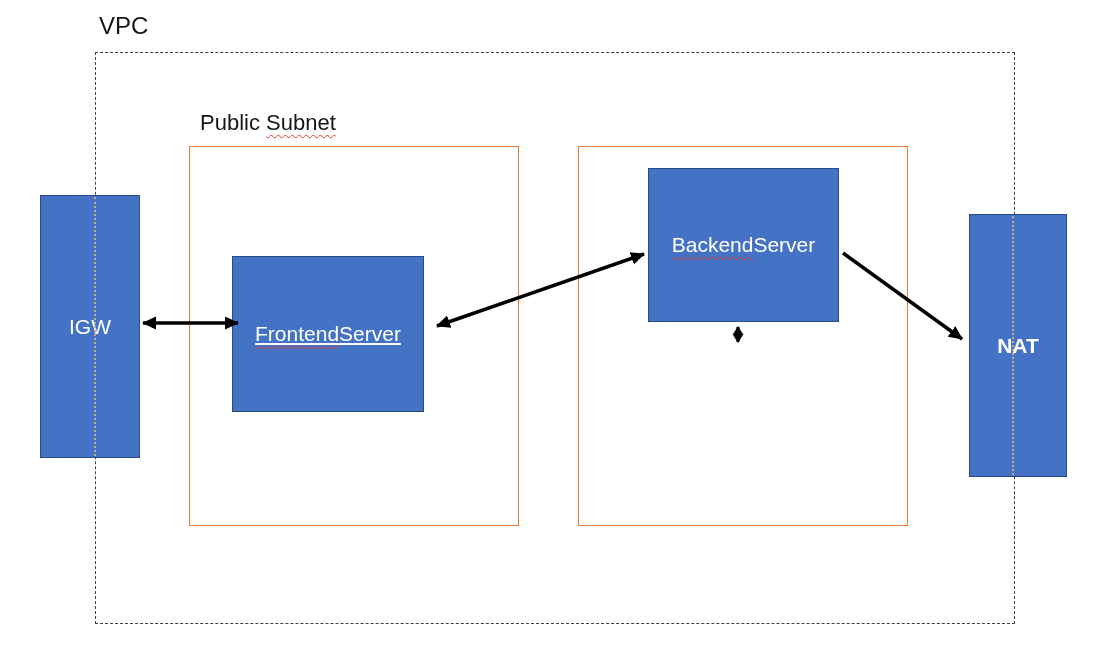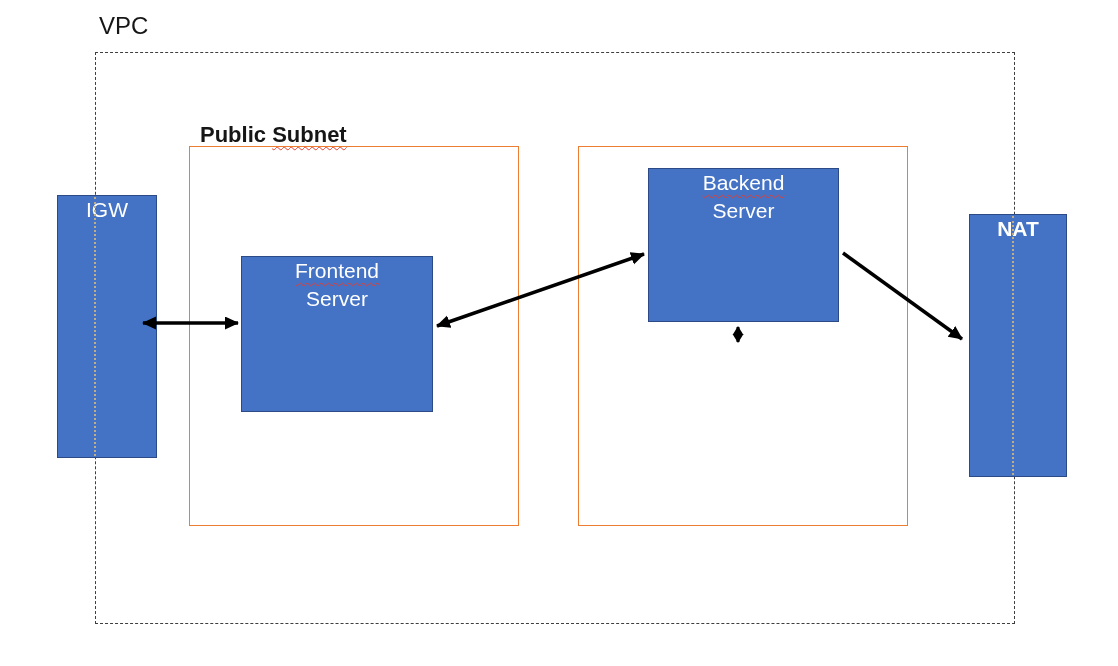--- a/index.html
+++ b/index.html
@@ -27,26 +27,25 @@
     position: absolute;
     left: 95px;
     top: 52px;
     width: 918px;
     height: 570px;
     border: 1px dashed var(--vpc-border, #3f3f3f);
     z-index: 1;
   }
   .subnet-label {
     position: absolute;
-    top: 122px;
+    top: 110px;
     font-size: 22px;
     color: var(--label-text, #161616);
     z-index: 2;
     white-space: nowrap;
-    font-weight: bold;
   }
   .subnet-label.public { left: 200px; }
   .subnet-label.private { left: 583px; }
   .subnet-box {
     position: absolute;
     top: 146px;
     width: 330px;
     height: 380px;
     border: 1.5px solid var(--subnet-border, #ED7D31);
     box-sizing: border-box;
@@ -56,28 +55,29 @@
   .subnet-box.private { left: 578px; }
   .node {
     position: absolute;
     background: var(--node-fill, #4472C4);
     border: 1.5px solid var(--node-border, #2B4A86);
     box-sizing: border-box;
     color: var(--node-text, #ffffff);
     font-size: 21px;
     line-height: 28px;
     display: flex;
-    flex-direction: column;
+    flex-direction: row;
     align-items: center;
+    justify-content: center;
     text-align: center;
     z-index: 3;
   }
   .node span { display: block; }
-  .node.igw      { left: 40px;  top: 195px; width: 100px; height: 263px; margin-left: 17px; }
-  .node.frontend { left: 241px; top: 256px; width: 192px; height: 156px; }
+  .node.igw      { left: 40px;  top: 195px; width: 100px; height: 263px; }
+  .node.frontend { left: 232px; top: 256px; width: 192px; height: 156px; text-decoration: underline; }
   .node.backend  { left: 648px; top: 168px; width: 191px; height: 154px; }
   .node.db       { left: 648px; top: 346px; width: 191px; height: 155px; }
   .node.nat      { left: 969px; top: 214px; width: 98px;  height: 263px; font-weight: bold; }
   .sq {
     text-decoration-line: underline;
     text-decoration-style: wavy;
     text-decoration-color: var(--spellcheck-red, #E03C31);
     text-decoration-thickness: 1px;
     text-underline-offset: 4px;
   }

